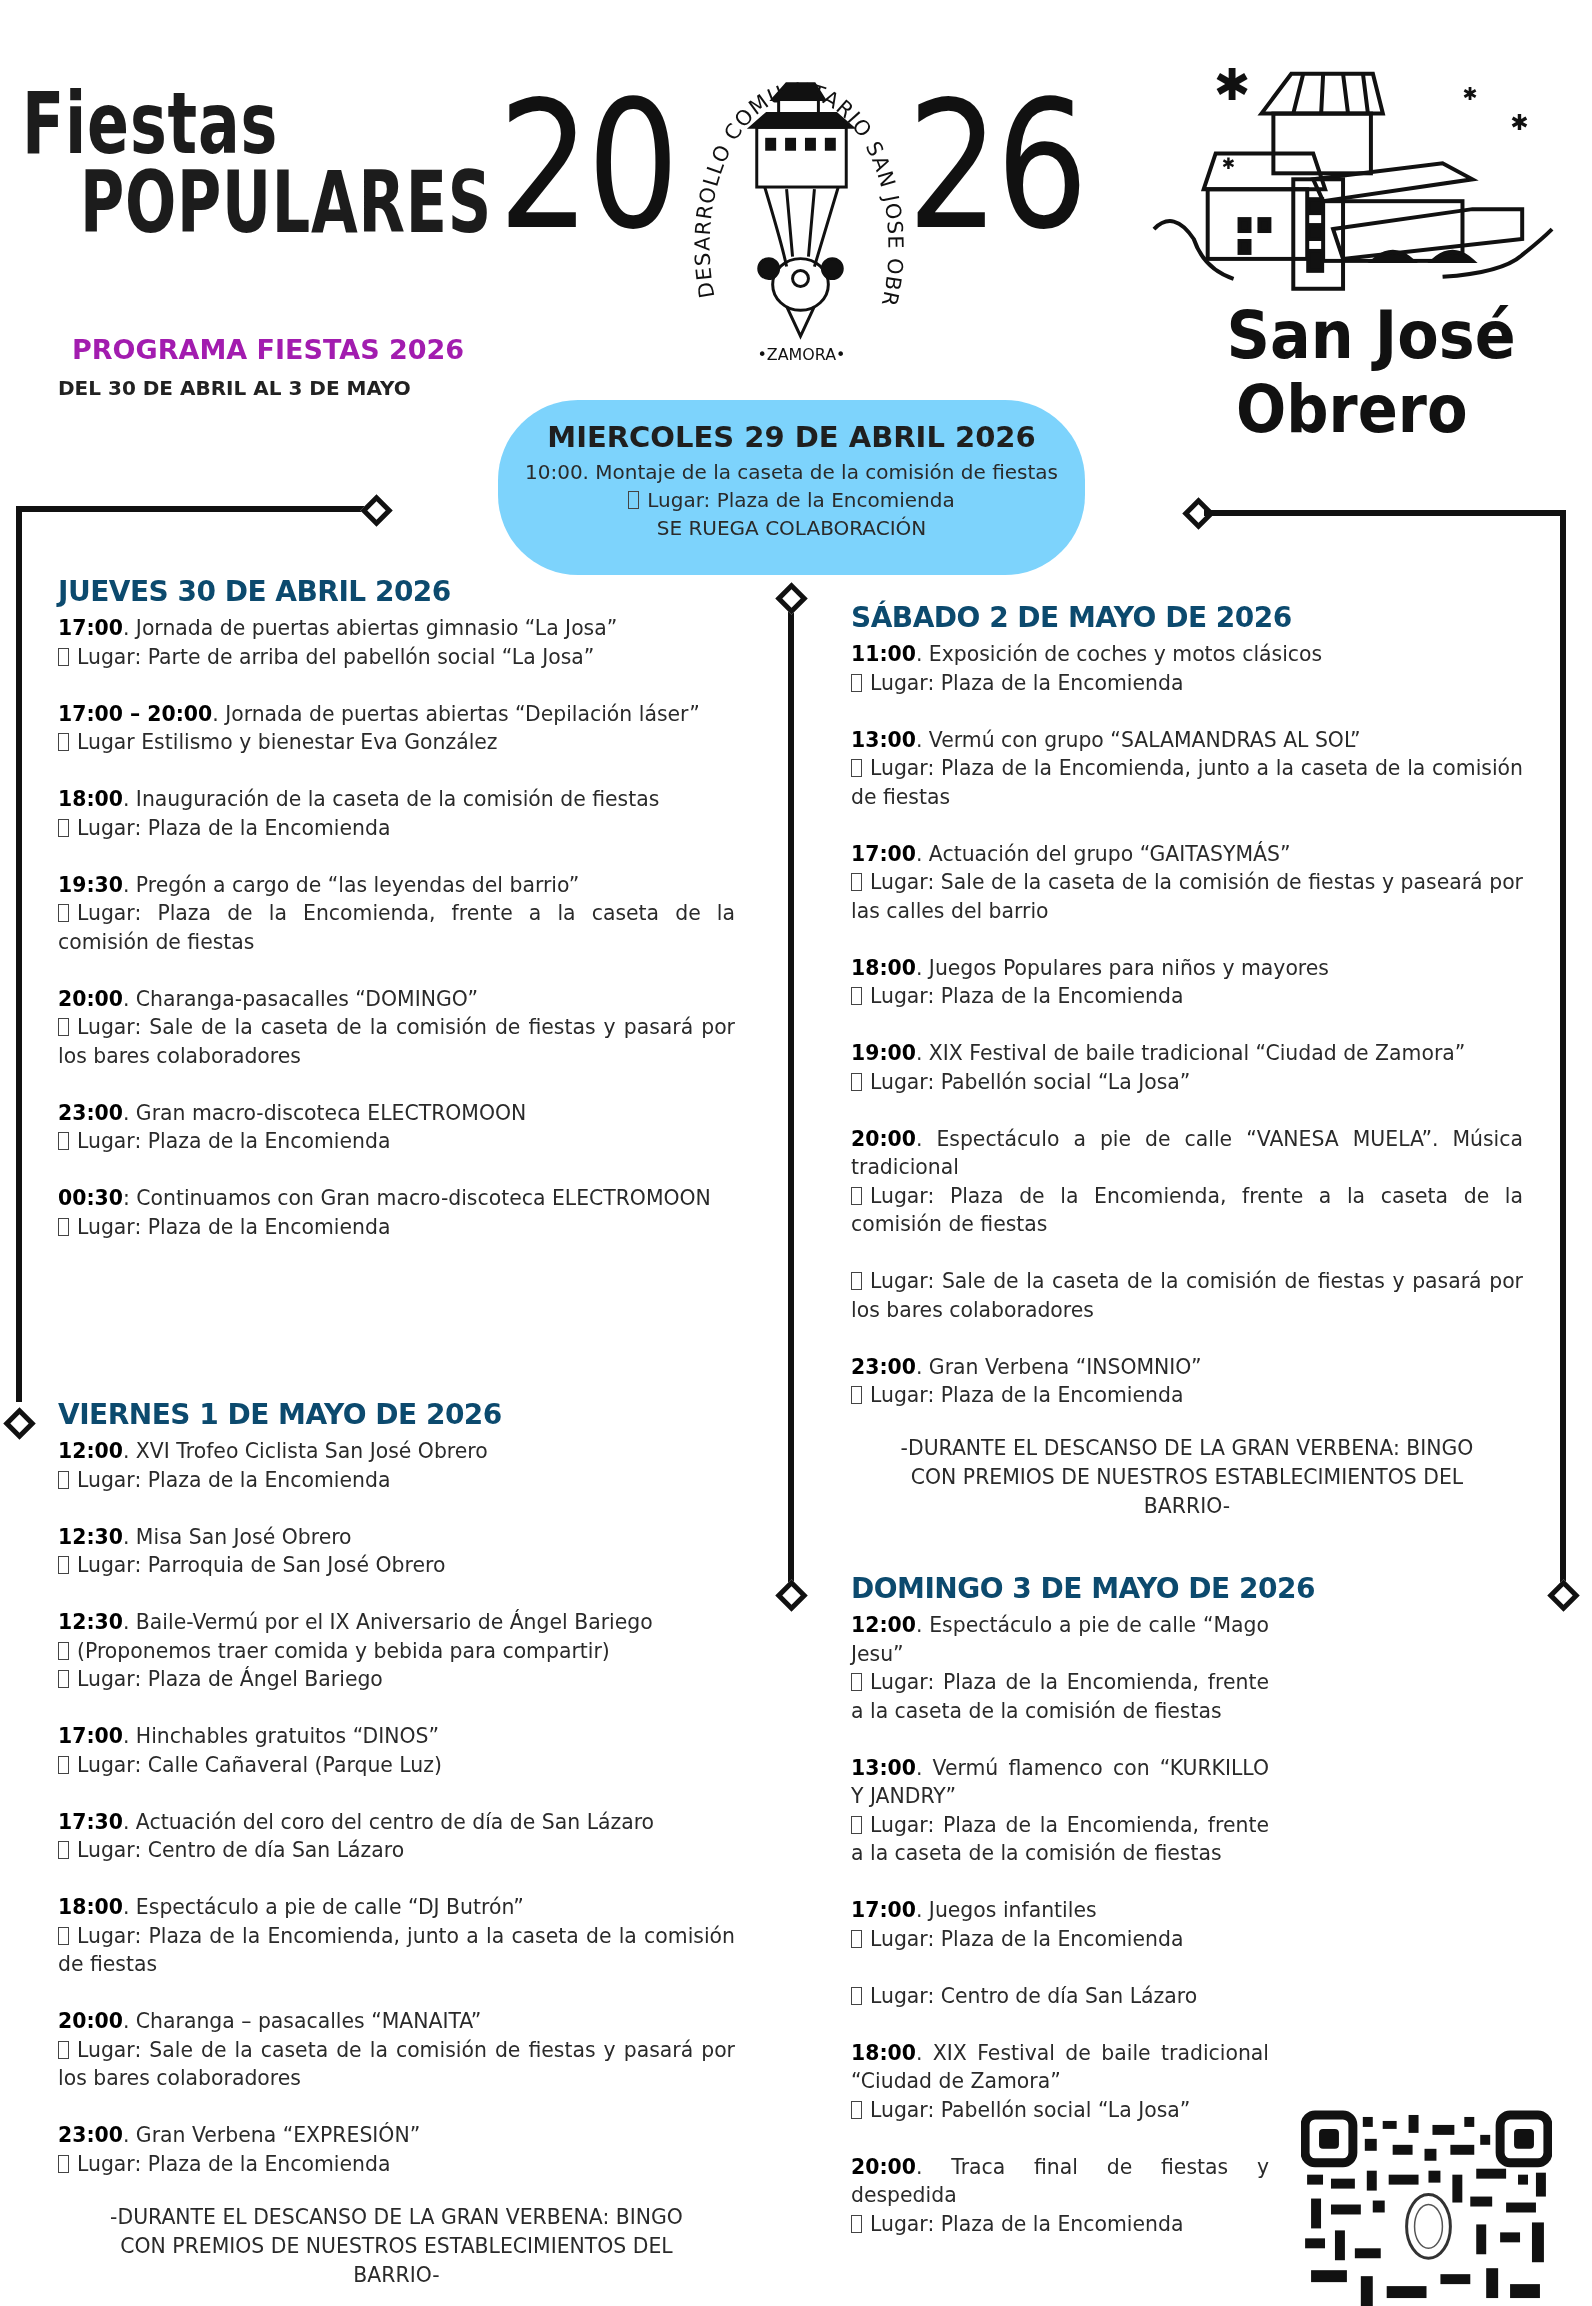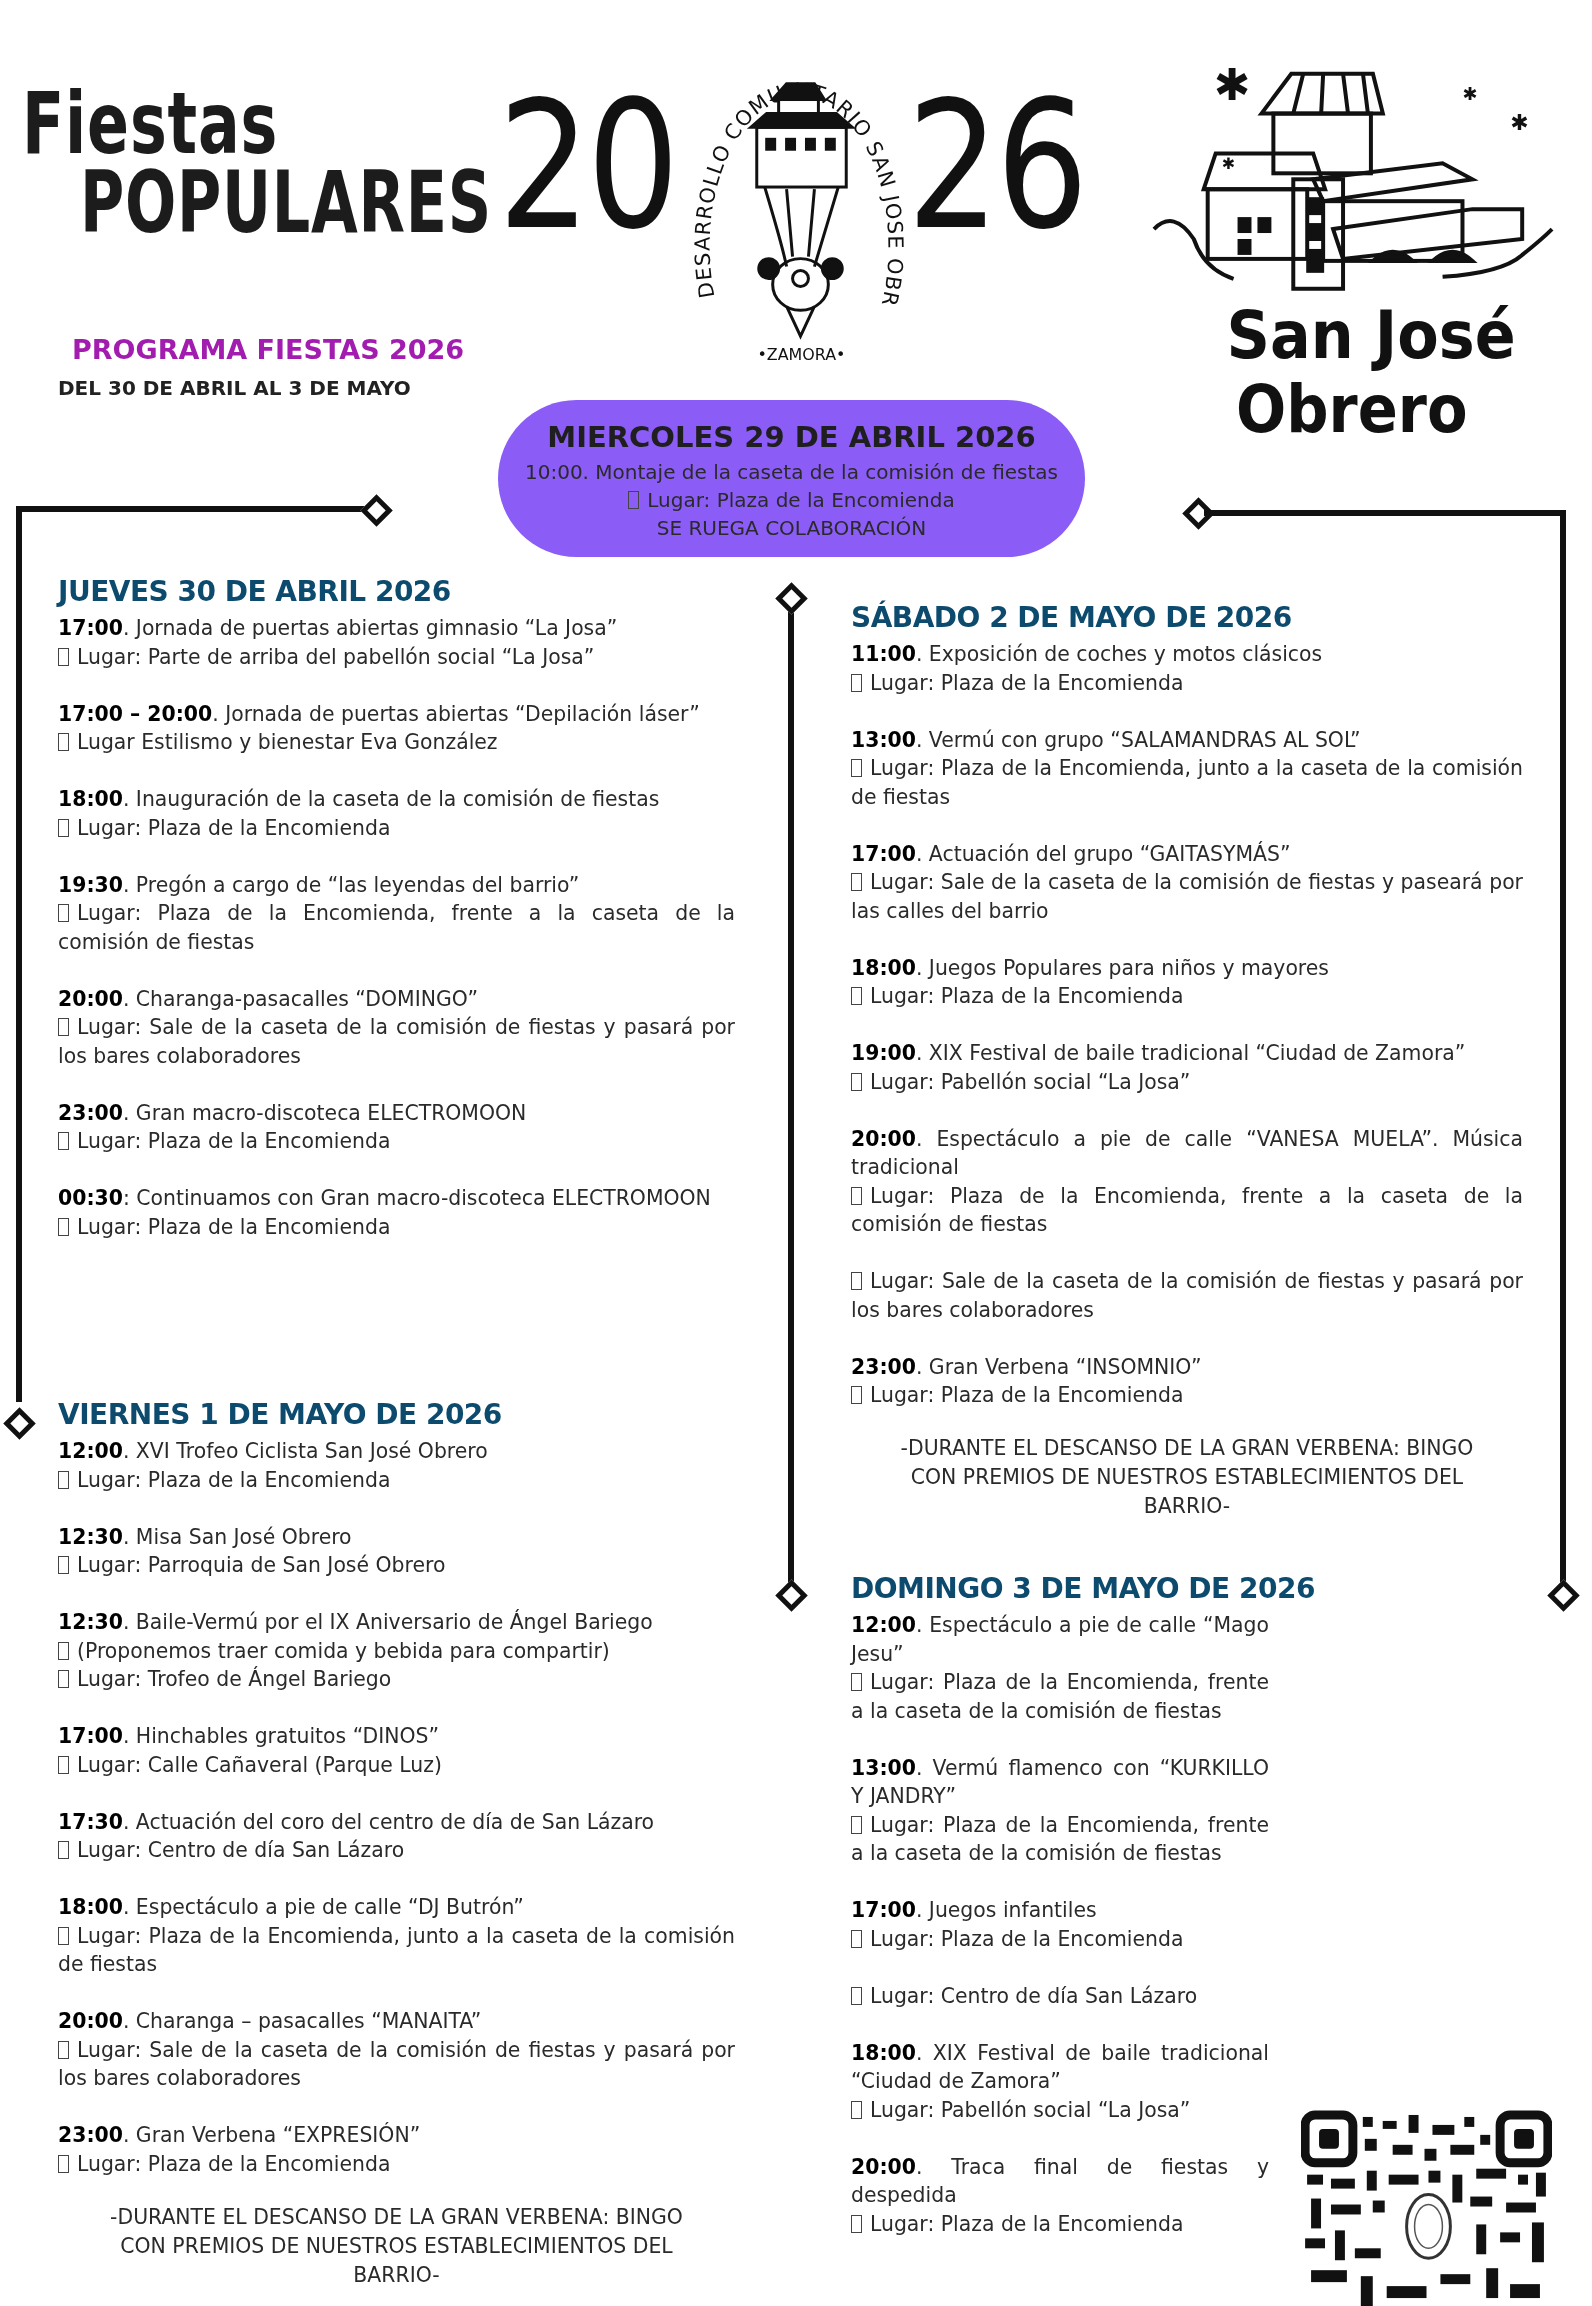--- a/index.html
+++ b/index.html
@@ -17,21 +17,21 @@
   .year-right { left: 907px; top: 78px; }
 
   .prog-title { left: 72px; top: 334px; font-size: 27px; font-weight: bold; color: #a21caf; }
   .prog-sub { left: 58px; top: 376px; font-size: 20px; font-weight: bold; color: #222; }
 
   
   .emblem { left: 687px; top: 18px; width: 229px; height: 348px; }
   .brand { left: 1144px; top: 30px; width: 418px; height: 418px; }
 
   
-  .pill { left: 498px; top: 400px; width: 587px; height: 157px; background: #8b5cf6; border-radius: 80px; text-align: center; }
+  .pill { left: 498px; top: 400px; width: 587px; height: 175px; background: #7dd3fc; border-radius: 80px; text-align: center; }
   .pill h2 { margin: 20px 0 4px 0; font-size: 29px; font-weight: bold; color: #1f1f1f; letter-spacing: 0px; }
   .pill div { font-size: 20px; color: #2a2a2a; line-height: 28px; }
 
   
   .line { position: absolute; background: #111; }
   .diamond { position: absolute; width: 13px; height: 13px; border: 5px solid #111; background: #fff; transform: rotate(45deg); }
 
   
   .day-title { font-size: 28px; font-weight: bold; color: #0c4a6e; letter-spacing: -0.5px; white-space: nowrap; }
   .event { font-size: 20.4px; line-height: 28.5px; color: #2a2a2a; margin-bottom: 28.5px; text-align: justify; }
@@ -189,21 +189,21 @@
         <div><span class="time">12:00</span><span>.</span><span> XVI Trofeo Ciclista San José Obrero</span></div>
         <div class="place"><span class="box-glyph"></span><span>Lugar: Plaza de la Encomienda</span></div>
       </div>
       <div class="event">
         <div><span class="time">12:30</span><span>.</span><span> Misa San José Obrero</span></div>
         <div class="place"><span class="box-glyph"></span><span>Lugar: Parroquia de San José Obrero</span></div>
       </div>
       <div class="event">
         <div><span class="time">12:30</span><span>.</span><span> Baile-Vermú por el IX Aniversario de Ángel Bariego</span></div>
         <div><span class="box-glyph"></span><span>(Proponemos traer comida y bebida para compartir)</span></div>
-        <div class="place"><span class="box-glyph"></span><span>Lugar: Trofeo de Ángel Bariego</span></div>
+        <div class="place"><span class="box-glyph"></span><span>Lugar: Plaza de Ángel Bariego</span></div>
       </div>
       <div class="event">
         <div><span class="time">17:00</span><span>.</span><span> Hinchables gratuitos “DINOS”</span></div>
         <div class="place"><span class="box-glyph"></span><span>Lugar: Calle Cañaveral (Parque Luz)</span></div>
       </div>
       <div class="event">
         <div><span class="time">17:30</span><span>.</span><span> Actuación del coro del centro de día de San Lázaro</span></div>
         <div class="place"><span class="box-glyph"></span><span>Lugar: Centro de día San Lázaro</span></div>
       </div>
       <div class="event">

